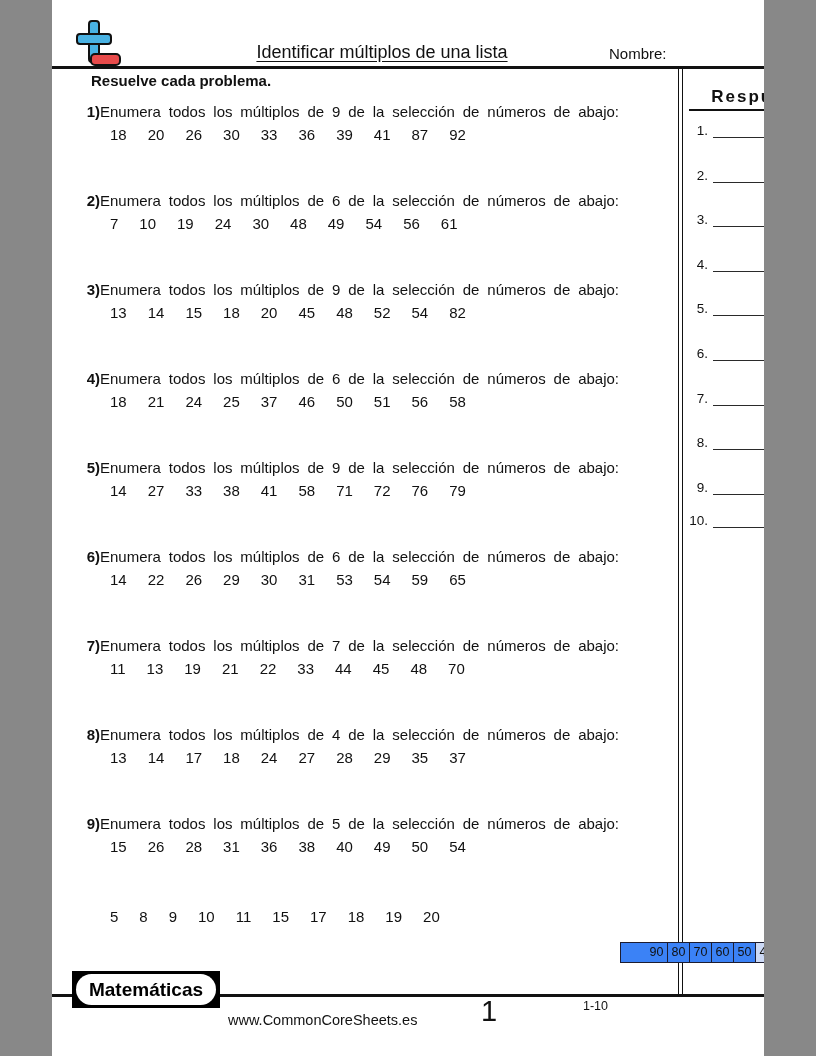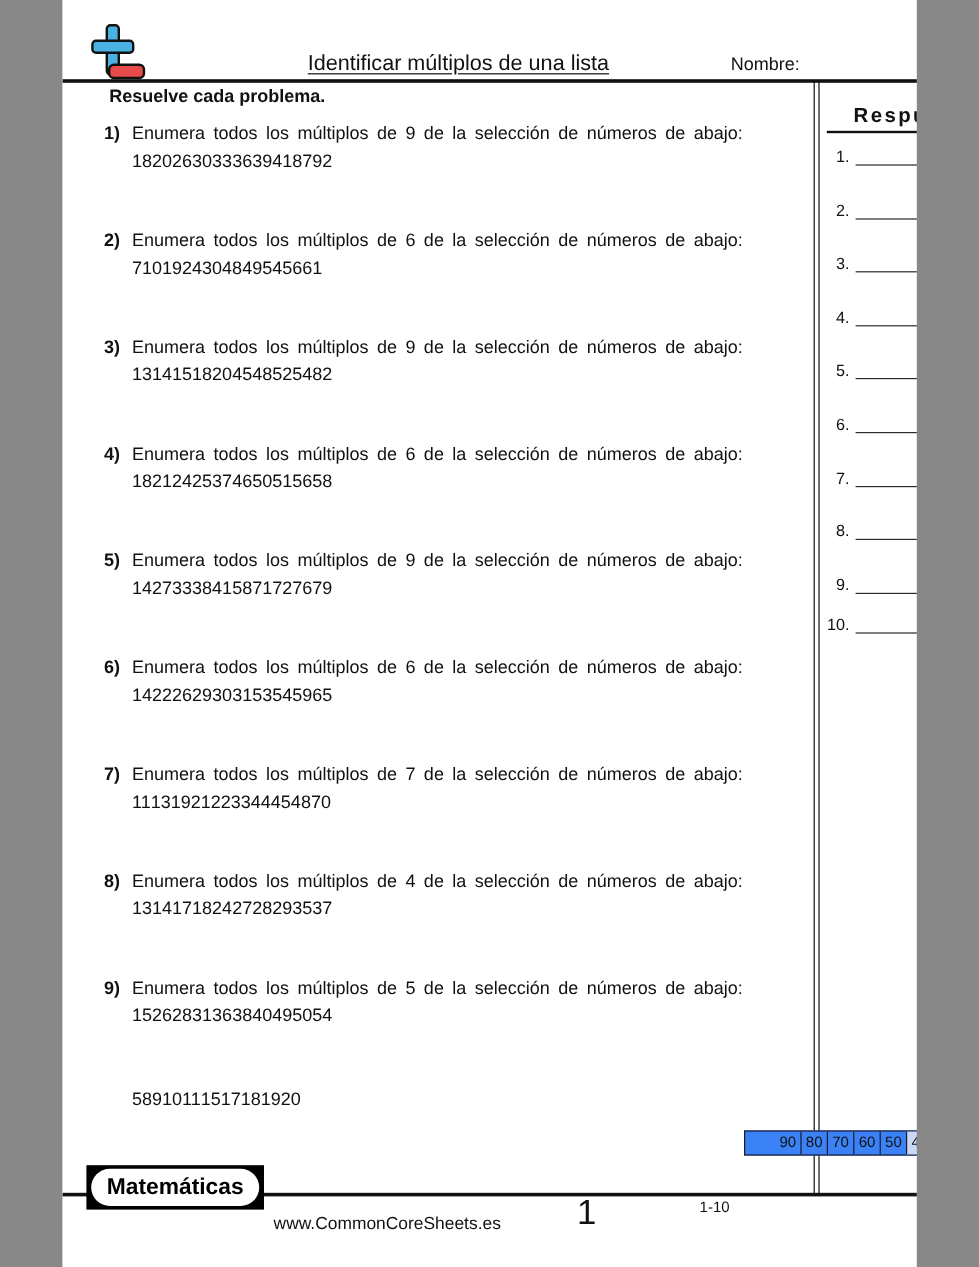--- a/index.html
+++ b/index.html
@@ -21,22 +21,22 @@
   .name-label{position:absolute; left:557px; top:45px; font-size:15px;}
   .header-rule{position:absolute; left:0; top:66px; width:816px; height:3px; background:#111;}
   .instruction{position:absolute; left:39px; top:72px; font-size:15px; font-weight:bold;}
   
   .col-divider{position:absolute; left:626px; top:68px; height:927px; width:3px;
     border-left:1.5px solid #111; border-right:1.5px solid #111; box-sizing:content-box;}
   
   .problem{position:absolute; left:22px; width:545px; font-size:15px; line-height:1.26;}
   .problem-head{display:flex;}
   .problem-number{flex:none; width:26px; text-align:right; font-weight:bold;}
-  .problem-text{flex:1; margin-left:10px; text-align:justify; text-align-last:justify;}
-  .problem-numbers{display:flex; margin-left:36px; margin-top:4px;}
+  .problem-text{flex:1; text-align:justify; text-align-last:justify;}
+  .problem-numbers{display:flex; gap:21px; margin-left:36px; margin-top:4px;}
   
   .answers-title{position:absolute; left:637px; top:71px; width:160px; text-align:center;
     font-size:17px; font-weight:bold; letter-spacing:2px;
     border-bottom:2px solid #111; padding-bottom:2px;margin-top:16px;}
   .answer-row{position:absolute; left:630px; display:flex; align-items:flex-end;}
   .answer-number{width:26px; text-align:right; font-size:13.5px;}
   .answer-line{width:130px; height:16px; margin-left:5px; border-bottom:1.5px solid #2a2a2a;}
   
   .footer-rule{position:absolute; left:0; top:994px; width:816px; height:3px; background:#111;}
   .brand-box{position:absolute; left:20px; top:971px; width:148px; height:37px; background:#000000;}

